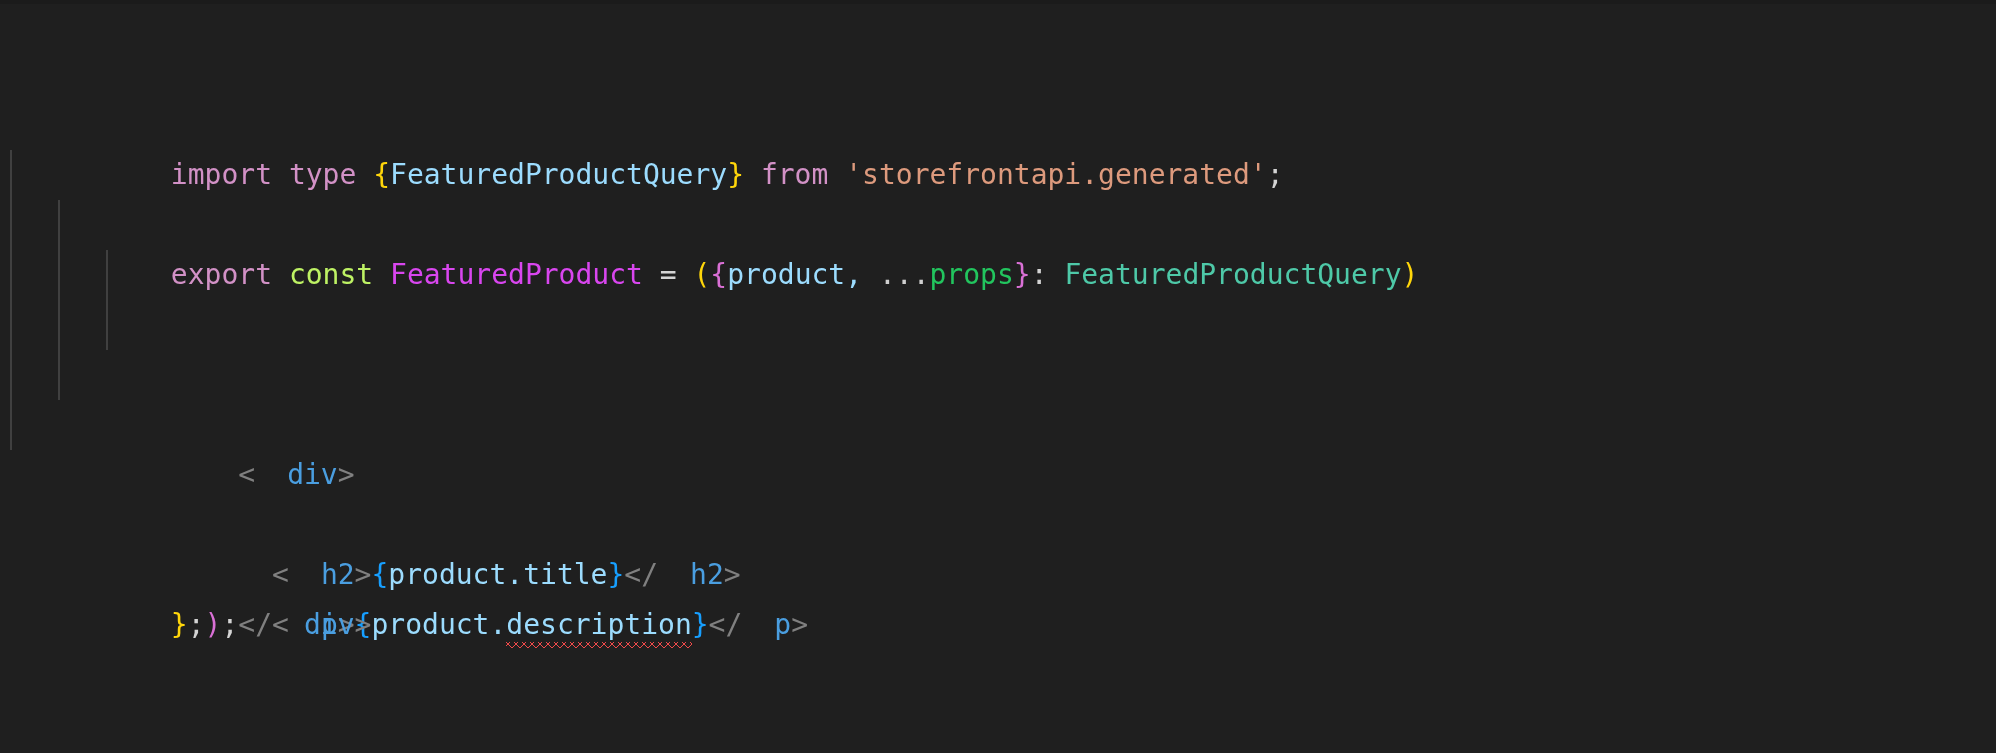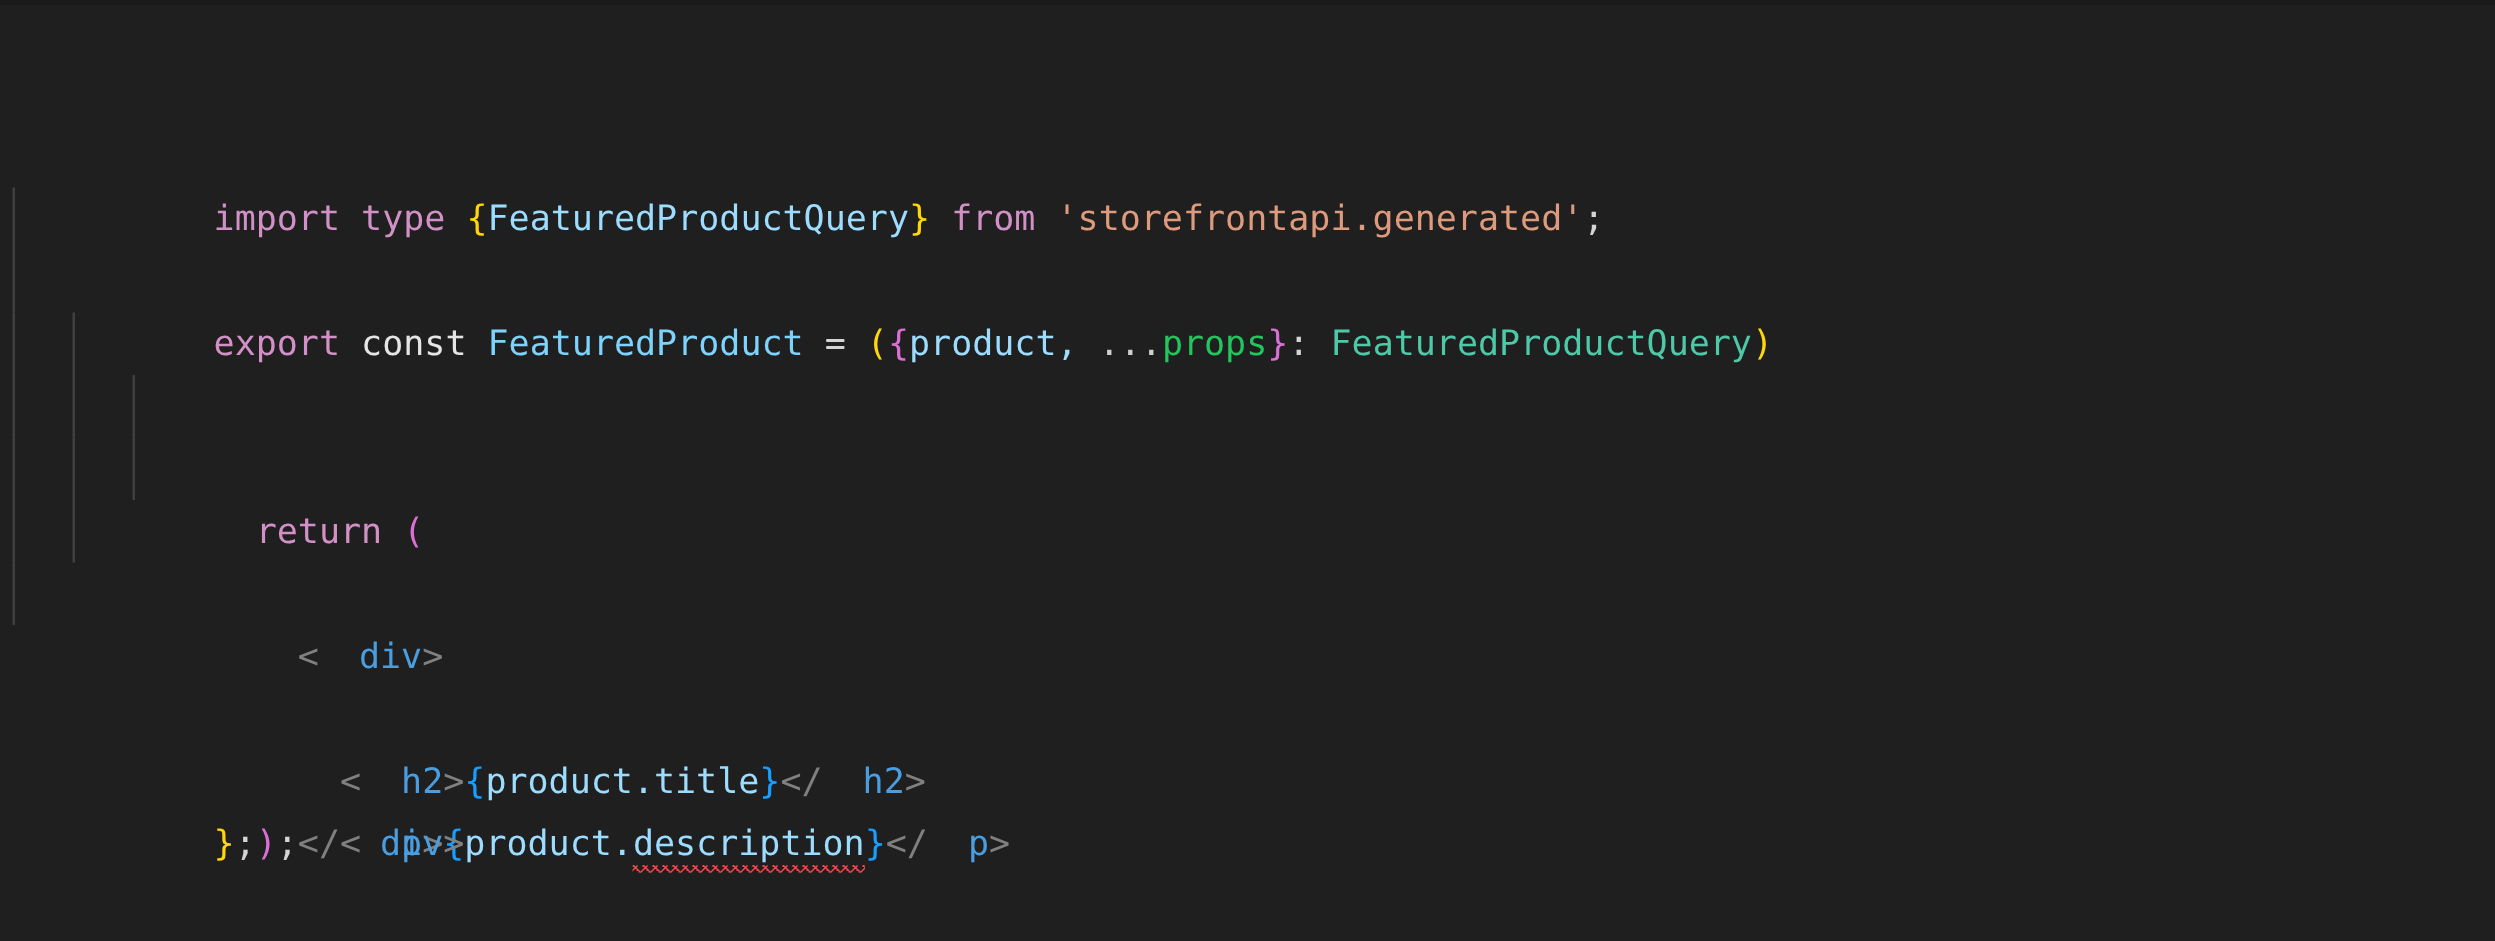--- a/index.html
+++ b/index.html
@@ -51,22 +51,22 @@
     position: absolute;
     top: 0;
     width: 2px;
     height: 50px;
     background: #404040;
   }
   .tok { white-space: pre; }
 
   
   .kw       { color: #d291c6; }          
-  .kw2      { color: #e5e5e5; }          
-  .fn       { color: #7dd3fc; }          
+  .kw2      { color: #bef264; }          
+  .fn       { color: #d946ef; }          
   .type     { color: #4ec9a8; }          
   .var      { color: #9cdcfe; }          
   .varDim   { color: #22c55e; }          
   .str      { color: #dd9a7d; }          
   .punct    { color: #d4d4d4; }          
   .dots     { color: #cfcfcf; }          
   .brYel    { color: #ffd60a; }          
   .brMag    { color: #da70d6; }          
   .brBlu    { color: #179fff; }          
   .tagBr    { color: #808080; }          
@@ -117,26 +117,20 @@
         <span class="tok kw">export</span><span class="tok"> </span><span class="tok kw2">const</span><span class="tok"> </span><span class="tok fn">FeaturedProduct</span><span class="tok"> </span><span class="tok punct">=</span><span class="tok"> </span><span class="tok brYel">(</span><span class="tok brMag">{</span><span class="tok var">product</span><span class="tok var">,</span><span class="tok"> </span><span class="tok dots">...</span><span class="tok varDim">props</span><span class="tok brMag">}</span><span class="tok punct">:</span><span class="tok"> </span><span class="tok type">FeaturedProductQuery</span><span class="tok brYel">)</span><span class="tok"> </span>
       </span>
     </div>
 
 
     <div class="line">
       <span class="guide" style="left:10px"></span>
       <span class="line-inner"></span>
     </div>
 
-    <div class="line">
-      <span class="guide" style="left:10px"></span>
-      <span class="line-inner">
-        <span class="tok">  </span><span class="tok kw">return</span><span class="tok"> </span><span class="tok brMag">(</span>
-      </span>
-    </div>
 
     <div class="line">
       <span class="guide" style="left:10px"></span>
       <span class="guide" style="left:58px"></span>
       <span class="line-inner">
         <span class="tok">    </span><span class="tok tagBr">&lt;</span><span class="tok tagName">div</span><span class="tok tagBr">&gt;</span>
       </span>
     </div>
 
     <div class="line">

